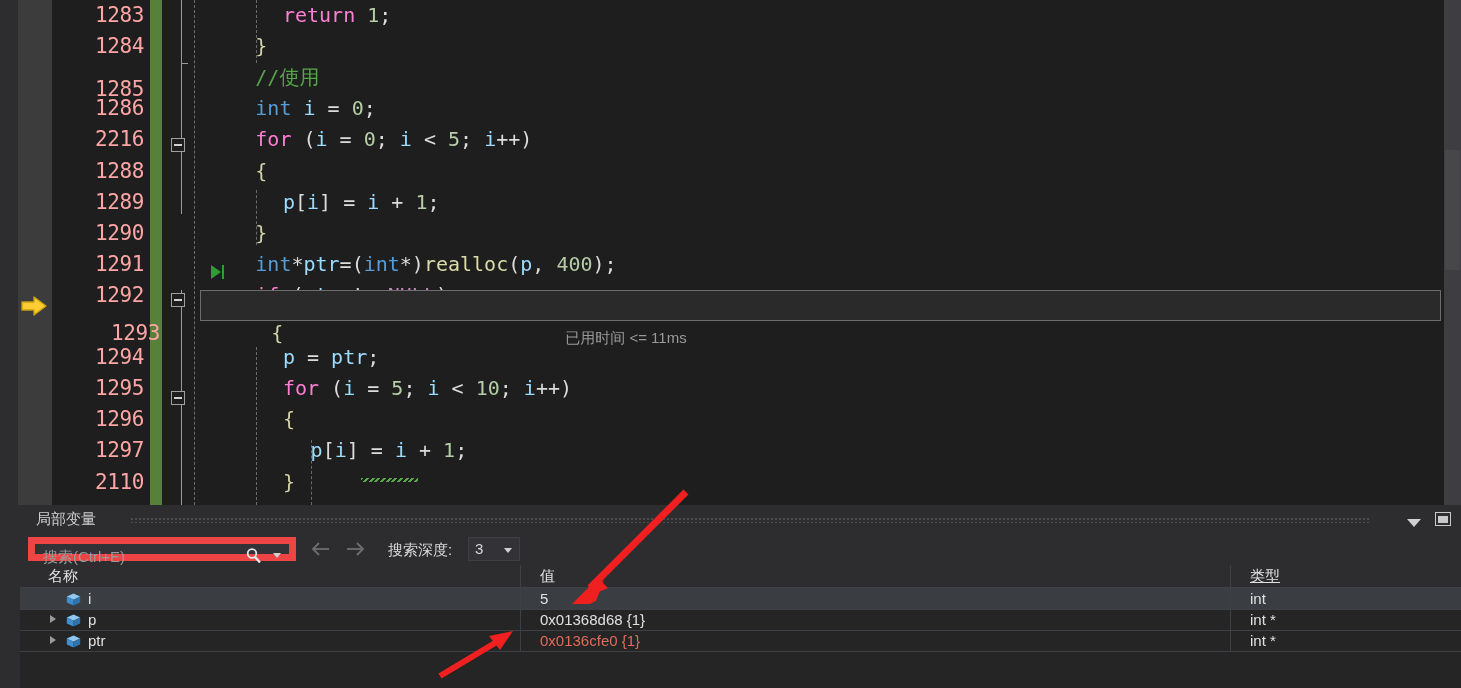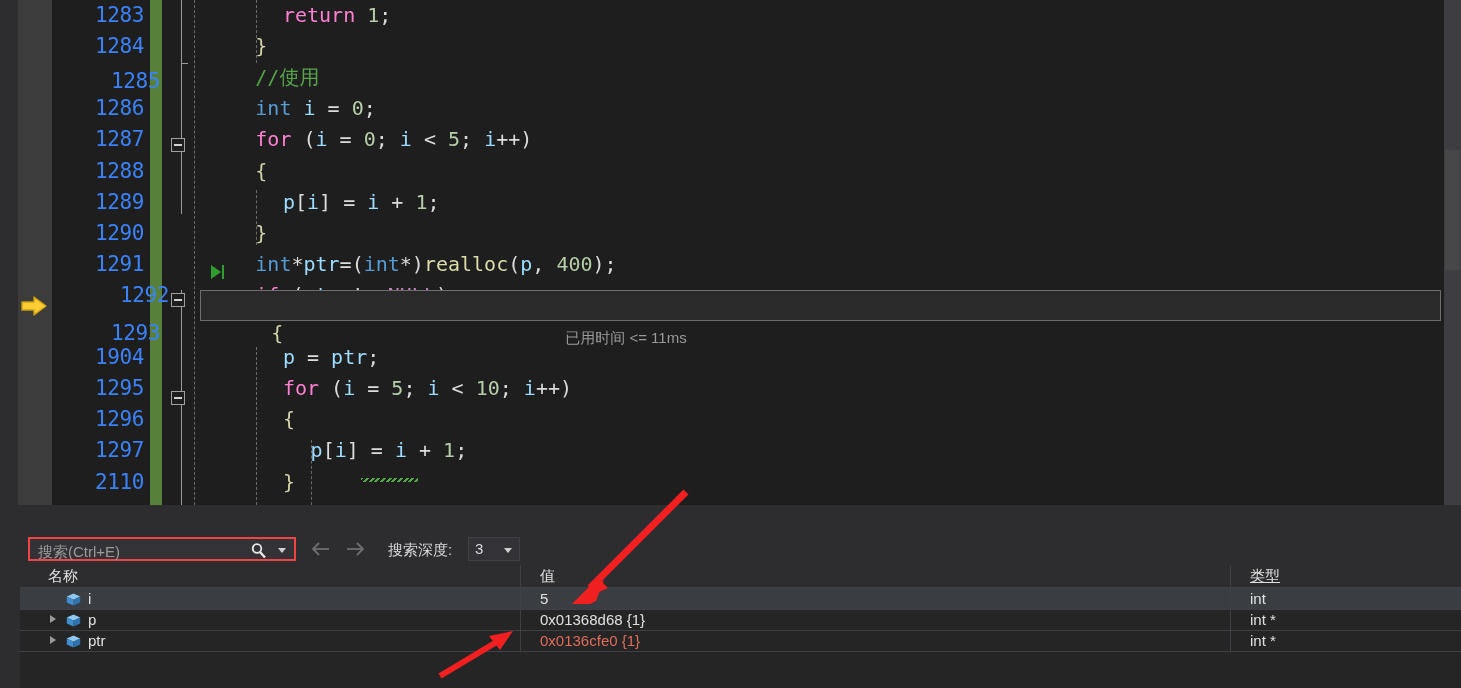--- a/index.html
+++ b/index.html
@@ -16,21 +16,21 @@
   .ed-selmargin{position:absolute;left:18px;top:0;width:34px;height:505px;background:#3c3c3c;}
   .ed-numbg{position:absolute;left:52px;top:0;width:98px;height:505px;background:#1e1e1e;}
   .ed-changebar{position:absolute;left:150px;top:0;width:12px;height:505px;background:#1e1e1e;}
   .chg{position:absolute;left:0;width:12px;background:#57803a;}
   .ed-foldmargin{position:absolute;left:162px;top:0;width:38px;height:505px;background:#1e1e1e;}
   .ed-vscroll{position:absolute;right:0;top:0;width:17px;height:505px;background:#3e3e42;}
   .ed-vthumb{position:absolute;right:1px;top:150px;width:15px;height:120px;background:#474749;}
 
   .linerow{position:absolute;left:0;width:1461px;height:31.1px;}
   .lnum{position:absolute;left:52px;width:92px;text-align:right;
-        color:#3b82f6;font-size:21px;line-height:31px;
+        color:#fca5a5;font-size:21px;line-height:31px;
         font-family:"DejaVu Sans Mono","Liberation Mono",monospace;
         letter-spacing:-0.4px;}
 
   
   .code{position:absolute;left:200px;top:0;height:31.1px;line-height:31px;
         font-family:"DejaVu Sans Mono","Liberation Mono",monospace;
         font-size:20px;white-space:pre;color:#dcdcdc;letter-spacing:0px;}
   .k-kw{color:#ff7fd4;}      
   .k-type{color:#569cd6;}    
   .k-num{color:#b5cea8;}     
@@ -77,21 +77,21 @@
   .title-dots{position:absolute;left:110px;top:12px;right:90px;height:6px;
     background-image:radial-gradient(#4d4d50 0.9px, transparent 1px);
     background-size:4px 4px;}
   .ttl-chevron{position:absolute;right:40px;top:9px;width:14px;height:10px;cursor:pointer;}
   .ttl-window{position:absolute;right:10px;top:7px;width:16px;height:14px;
               border:1px solid #c8c8c8;box-sizing:border-box;cursor:pointer;}
   .ttl-window:after{content:"";position:absolute;left:2px;top:3px;right:2px;bottom:2px;background:#c8c8c8;}
 
   .toolbar{position:absolute;left:20px;top:28px;width:1441px;height:32px;background:#2d2d30;}
   .searchbox{position:absolute;left:8px;top:4px;width:268px;height:24px;
-             background:#333337;border:2px solid #ef4444;box-sizing:border-box;}
+             background:#333337;border:7px solid #ef4444;box-sizing:border-box;}
   .searchbox input{position:absolute;left:6px;top:0;width:225px;height:22px;border:0;outline:0;
         background:transparent;color:#c8c8c8;font-size:15px;font-family:"Liberation Sans",sans-serif;}
   .searchbox input::placeholder{color:#9a9a9a;opacity:1;}
   .mag{position:absolute;right:26px;top:3px;width:18px;height:18px;cursor:pointer;}
   .magdrop{position:absolute;right:8px;top:9px;width:0;height:0;
            border-left:4px solid transparent;border-right:4px solid transparent;
            border-top:5px solid #d0d0d0;cursor:pointer;}
   .navarrow{position:absolute;top:8px;width:22px;height:16px;cursor:pointer;}
   .depth-label{position:absolute;left:368px;top:8px;font-size:15px;color:#d8d8d8;
                font-family:"Liberation Sans",sans-serif;}
@@ -145,57 +145,57 @@
     <div id="code-lines">
         <div class="linerow" style="top: 0px;">
           <div class="lnum" style="top: 0px;">1283</div>
           <div class="code" style="left: 282.95px;"><span class="k-kw">return</span><span class="k-punct"> </span><span class="k-num">1</span><span class="k-punct">;</span></div>
         </div>
         <div class="linerow" style="top: 31.1px;">
           <div class="lnum" style="top: 0px;">1284</div>
           <div class="code" style="left: 255.3px;"><span class="k-brace">}</span></div>
         </div>
         <div class="linerow" style="top: 62.2px;">
-          <div class="lnum" style="top: 4px; margin-left: 16px;">1285</div>
+          <div class="lnum" style="top: 12px;">1285</div>
           <div class="code" style="left: 255.3px;"><span class="k-cmt">//使用</span></div>
         </div>
         <div class="linerow" style="top: 93.3px;">
           <div class="lnum" style="top: 0px;">1286</div>
           <div class="code" style="left: 255.3px;"><span class="k-type">int</span><span class="k-punct"> </span><span class="k-id">i</span><span class="k-punct"> = </span><span class="k-num">0</span><span class="k-punct">;</span></div>
         </div>
         <div class="linerow" style="top: 124.4px;">
-          <div class="lnum" style="top: 0px;">1287</div>
+          <div class="lnum" style="top: 0px;">2216</div>
           <div class="code" style="left: 255.3px;"><span class="k-kw">for</span><span class="k-punct"> (</span><span class="k-id">i</span><span class="k-punct"> = </span><span class="k-num">0</span><span class="k-punct">; </span><span class="k-id">i</span><span class="k-punct"> &lt; </span><span class="k-num">5</span><span class="k-punct">; </span><span class="k-id">i</span><span class="k-punct">++)</span></div>
         </div>
         <div class="linerow" style="top: 155.5px;">
           <div class="lnum" style="top: 0px;">1288</div>
           <div class="code" style="left: 255.3px;"><span class="k-brace">{</span></div>
         </div>
         <div class="linerow" style="top: 186.6px;">
           <div class="lnum" style="top: 0px;">1289</div>
           <div class="code" style="left: 282.95px;"><span class="k-id">p</span><span class="k-punct">[</span><span class="k-id">i</span><span class="k-punct">] = </span><span class="k-id">i</span><span class="k-punct"> + </span><span class="k-num">1</span><span class="k-punct">;</span></div>
         </div>
         <div class="linerow" style="top: 217.7px;">
           <div class="lnum" style="top: 0px;">1290</div>
           <div class="code" style="left: 255.3px;"><span class="k-brace">}</span></div>
         </div>
         <div class="linerow" style="top: 248.8px;">
           <div class="lnum" style="top: 0px;">1291</div>
           <div class="code" style="left: 255.3px;"><span class="k-type">int</span><span class="k-punct">*</span><span class="k-id">ptr</span><span class="k-punct">=(</span><span class="k-type">int</span><span class="k-punct">*)</span><span class="k-fn">realloc</span><span class="k-punct">(</span><span class="k-id">p</span><span class="k-punct">, </span><span class="k-num">400</span><span class="k-punct">);</span></div>
         </div>
         <div class="linerow" style="top: 279.9px;">
-          <div class="lnum" style="top: 0px; margin-left: 25px;">1292</div>
+          <div class="lnum" style="top: 0px;">1292</div>
           <div class="code" style="left: 255.3px;"><span class="k-kw">if</span><span class="k-punct"> (</span><span class="k-id">ptr</span><span class="k-punct"> != </span><span class="k-macro">NULL</span><span class="k-punct">)</span></div>
         </div>
         <div class="linerow" style="top: 318px; margin-left: 16px;">
           <div class="lnum" style="top: 0px;">1293</div>
           <div class="code" style="left: 255.3px;"><span class="k-brace">{</span></div>
         </div>
         <div class="linerow" style="top: 342.1px;">
-          <div class="lnum" style="top: 0px;">1904</div>
+          <div class="lnum" style="top: 0px;">1294</div>
           <div class="code" style="left: 282.95px;"><span class="k-id">p</span><span class="k-punct"> = </span><span class="k-id">ptr</span><span class="k-punct">;</span></div>
         </div>
         <div class="linerow" style="top: 373.2px;">
           <div class="lnum" style="top: 0px;">1295</div>
           <div class="code" style="left: 282.95px;"><span class="k-kw">for</span><span class="k-punct"> (</span><span class="k-id">i</span><span class="k-punct"> = </span><span class="k-num">5</span><span class="k-punct">; </span><span class="k-id">i</span><span class="k-punct"> &lt; </span><span class="k-num">10</span><span class="k-punct">; </span><span class="k-id">i</span><span class="k-punct">++)</span></div>
         </div>
         <div class="linerow" style="top: 404.3px;">
           <div class="lnum" style="top: 0px;">1296</div>
           <div class="code" style="left: 282.95px;"><span class="k-brace">{</span></div>
         </div>
@@ -246,20 +246,30 @@
     <div class="ed-vscroll">
       <div class="ed-vthumb"></div>
     </div>
   </div>
 
   <div id="splitter"></div>
 
   <div id="locals">
     <div class="panel-left-edge"></div>
 
+    <div class="panel-title-bar">
+      <div class="panel-title">局部变量</div>
+      <div class="title-dots"></div>
+      <div class="ttl-chevron">
+        <svg width="14" height="10" viewBox="0 0 14 10">
+            <polygon points="0,1 14,1 7,9" fill="#d0d0d0"></polygon>
+          </svg>
+      </div>
+      <div class="ttl-window"></div>
+    </div>
 
     <div class="toolbar">
       <div class="searchbox">
         <input type="text" placeholder="搜索(Ctrl+E)" style="">
         <div class="mag">
           <svg width="18" height="18" viewBox="0 0 18 18">
             <circle cx="7" cy="6.5" r="4.3" fill="none" stroke="#e8e8e8" stroke-width="1.8"></circle>
             <line x1="10" y1="10" x2="15" y2="15.5" stroke="#e8e8e8" stroke-width="2.4"></line>
           </svg>
         </div>

